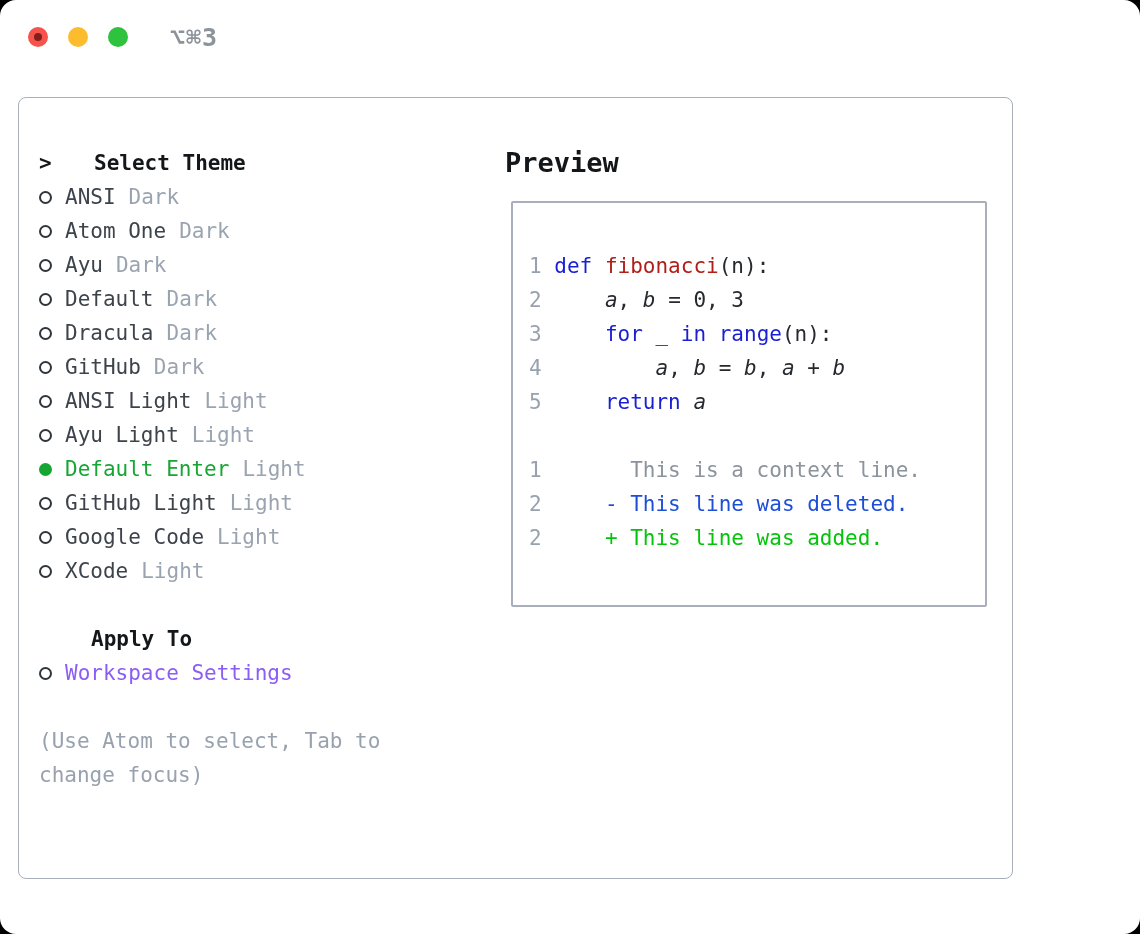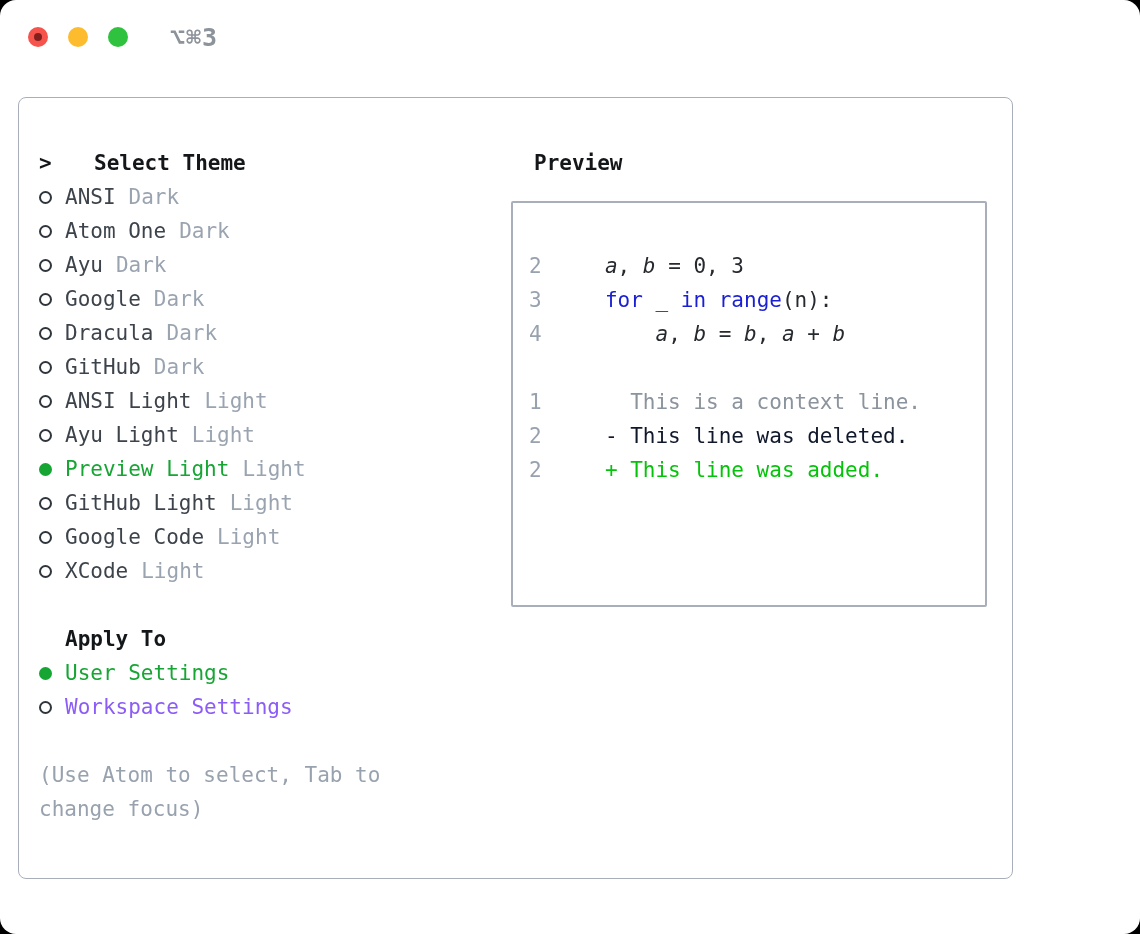--- a/index.html
+++ b/index.html
@@ -32,41 +32,41 @@
   .caret{font-weight:bold;color:#14171a;}
   .radio{
     width:13px;height:13px;border-radius:50%;border:2px solid #2f353c;box-sizing:border-box;display:inline-block;
   }
   .radio.filled{background:#17a534;border-color:#17a534;}
   .header-label{font-weight:bold;color:#14171a;margin-left:29px;}
   .theme-name{color:#3d434b;}
   .theme-name.selected{color:#17a534;}
   .variant{color:#9aa4b1;margin-left:13px;}
   .spacer{height:34px;}
-  .apply-header{font-weight:600;color:#14171a;}
+  .apply-header{font-weight:600;color:#14171a;margin-left:26px;}
   .apply-label{color:#8b5cf6;}
   .apply-label.selected{color:#17a534;}
   .hint{color:#98a2ae;max-width:398px;white-space:normal;line-height:34px;}
   
   .preview-label{
-    position:absolute;left:515px;top:48px;font-size:21px;line-height:34px;font-weight:bold;color:#14171a;
+    position:absolute;left:486px;top:48px;font-size:27px;line-height:34px;font-weight:bold;color:#14171a;
   }
   .preview-box{
     position:absolute;left:492px;top:103px;width:476px;height:406px;box-sizing:border-box;
     border:2px solid #a9afba;border-radius:2px;background:#fff;overflow:hidden;
   }
   .code{padding:46px 16px 0 16px;font-size:21px;line-height:34px;}
   .code-row{white-space:pre;height:34px;color:#26292e;}
   .ln{color:#97a2ae;}
   .kw{color:#1a1fd3;}
   .fn{color:#b01f17;}
   .pl{color:#26292e;}
   .var{color:#26292e;font-style:italic;}
   .ctx{color:#8b939d;}
-  .del{color:#0f172a;}
+  .del{color:#1d4ed8;}
   .add{color:#05c30a;}
 </style>
 </head>
 <body>
 
 <div class="window">
 
   <div class="titlebar">
     <span id="traffic-lights"><span class="tl dot" style="background: rgb(245, 83, 75);"></span><span class="tl" style="background: rgb(253, 188, 46);"></span><span class="tl" style="background: rgb(46, 194, 62);"></span></span>
   </div>
@@ -77,55 +77,56 @@
     <div class="left-col">
       <div class="row">
         <span class="prefix"><span class="caret">&gt;</span></span>
         <span class="header-label">Select Theme</span>
       </div>
 
       <div id="theme-list">
           <div class="row"><span class="prefix"><span class="radio"></span></span><span class="theme-name">ANSI</span><span class="variant">Dark</span></div>
           <div class="row"><span class="prefix"><span class="radio"></span></span><span class="theme-name">Atom One</span><span class="variant">Dark</span></div>
           <div class="row"><span class="prefix"><span class="radio"></span></span><span class="theme-name">Ayu</span><span class="variant">Dark</span></div>
-          <div class="row"><span class="prefix"><span class="radio"></span></span><span class="theme-name">Google</span><span class="variant">Dark</span></div>
+          <div class="row"><span class="prefix"><span class="radio"></span></span><span class="theme-name">Default</span><span class="variant">Dark</span></div>
           <div class="row"><span class="prefix"><span class="radio"></span></span><span class="theme-name">Dracula</span><span class="variant">Dark</span></div>
           <div class="row"><span class="prefix"><span class="radio"></span></span><span class="theme-name">GitHub</span><span class="variant">Dark</span></div>
           <div class="row"><span class="prefix"><span class="radio"></span></span><span class="theme-name">ANSI Light</span><span class="variant">Light</span></div>
           <div class="row"><span class="prefix"><span class="radio"></span></span><span class="theme-name">Ayu Light</span><span class="variant">Light</span></div>
-          <div class="row"><span class="prefix"><span class="radio filled"></span></span><span class="theme-name selected">Preview Light</span><span class="variant">Light</span></div>
+          <div class="row"><span class="prefix"><span class="radio filled"></span></span><span class="theme-name selected">Default Enter</span><span class="variant">Light</span></div>
           <div class="row"><span class="prefix"><span class="radio"></span></span><span class="theme-name">GitHub Light</span><span class="variant">Light</span></div>
           <div class="row"><span class="prefix"><span class="radio"></span></span><span class="theme-name">Google Code</span><span class="variant">Light</span></div>
           <div class="row"><span class="prefix"><span class="radio"></span></span><span class="theme-name">XCode</span><span class="variant">Light</span></div>
         </div>
 
       <div class="spacer"></div>
 
       <div class="row">
         <span class="prefix"></span>
         <span class="apply-header">Apply To</span>
       </div>
 
       <div id="apply-list">
-          <div class="row"><span class="prefix"><span class="radio filled"></span></span><span class="apply-label selected">User Settings</span></div>
           <div class="row"><span class="prefix"><span class="radio"></span></span><span class="apply-label">Workspace Settings</span></div>
         </div>
 
       <div class="spacer"></div>
 
       <div class="hint">(Use Atom to select, Tab to change focus)</div>
     </div>
 
     <div class="preview-label">Preview</div>
 
     <div class="preview-box">
       <div class="code" id="code-lines">
+          <div class="code-row"><span class="ln">1</span> <span class="kw">def</span><span class="pl"> </span><span class="fn">fibonacci</span><span class="pl">(n):</span></div>
           <div class="code-row"><span class="ln">2</span> <span class="pl">    </span><span class="var">a</span><span class="pl">, </span><span class="var">b</span><span class="pl"> = 0, 3</span></div>
           <div class="code-row"><span class="ln">3</span> <span class="pl">    </span><span class="kw">for</span><span class="pl"> _ </span><span class="kw">in</span><span class="pl"> </span><span class="kw">range</span><span class="pl">(n):</span></div>
           <div class="code-row"><span class="ln">4</span> <span class="pl">        </span><span class="var">a</span><span class="pl">, </span><span class="var">b</span><span class="pl"> = </span><span class="var">b</span><span class="pl">, </span><span class="var">a</span><span class="pl"> + </span><span class="var">b</span></div>
+          <div class="code-row"><span class="ln">5</span> <span class="pl">    </span><span class="kw">return</span><span class="pl"> </span><span class="var">a</span></div>
           <div class="code-row"><span class="ln"></span></div>
           <div class="code-row"><span class="ln">1</span> <span class="ctx">      This is a context line.</span></div>
           <div class="code-row"><span class="ln">2</span> <span class="del">    - This line was deleted.</span></div>
           <div class="code-row"><span class="ln">2</span> <span class="add">    + This line was added.</span></div>
         </div>
     </div>
 
   </div>
 </div>
 

